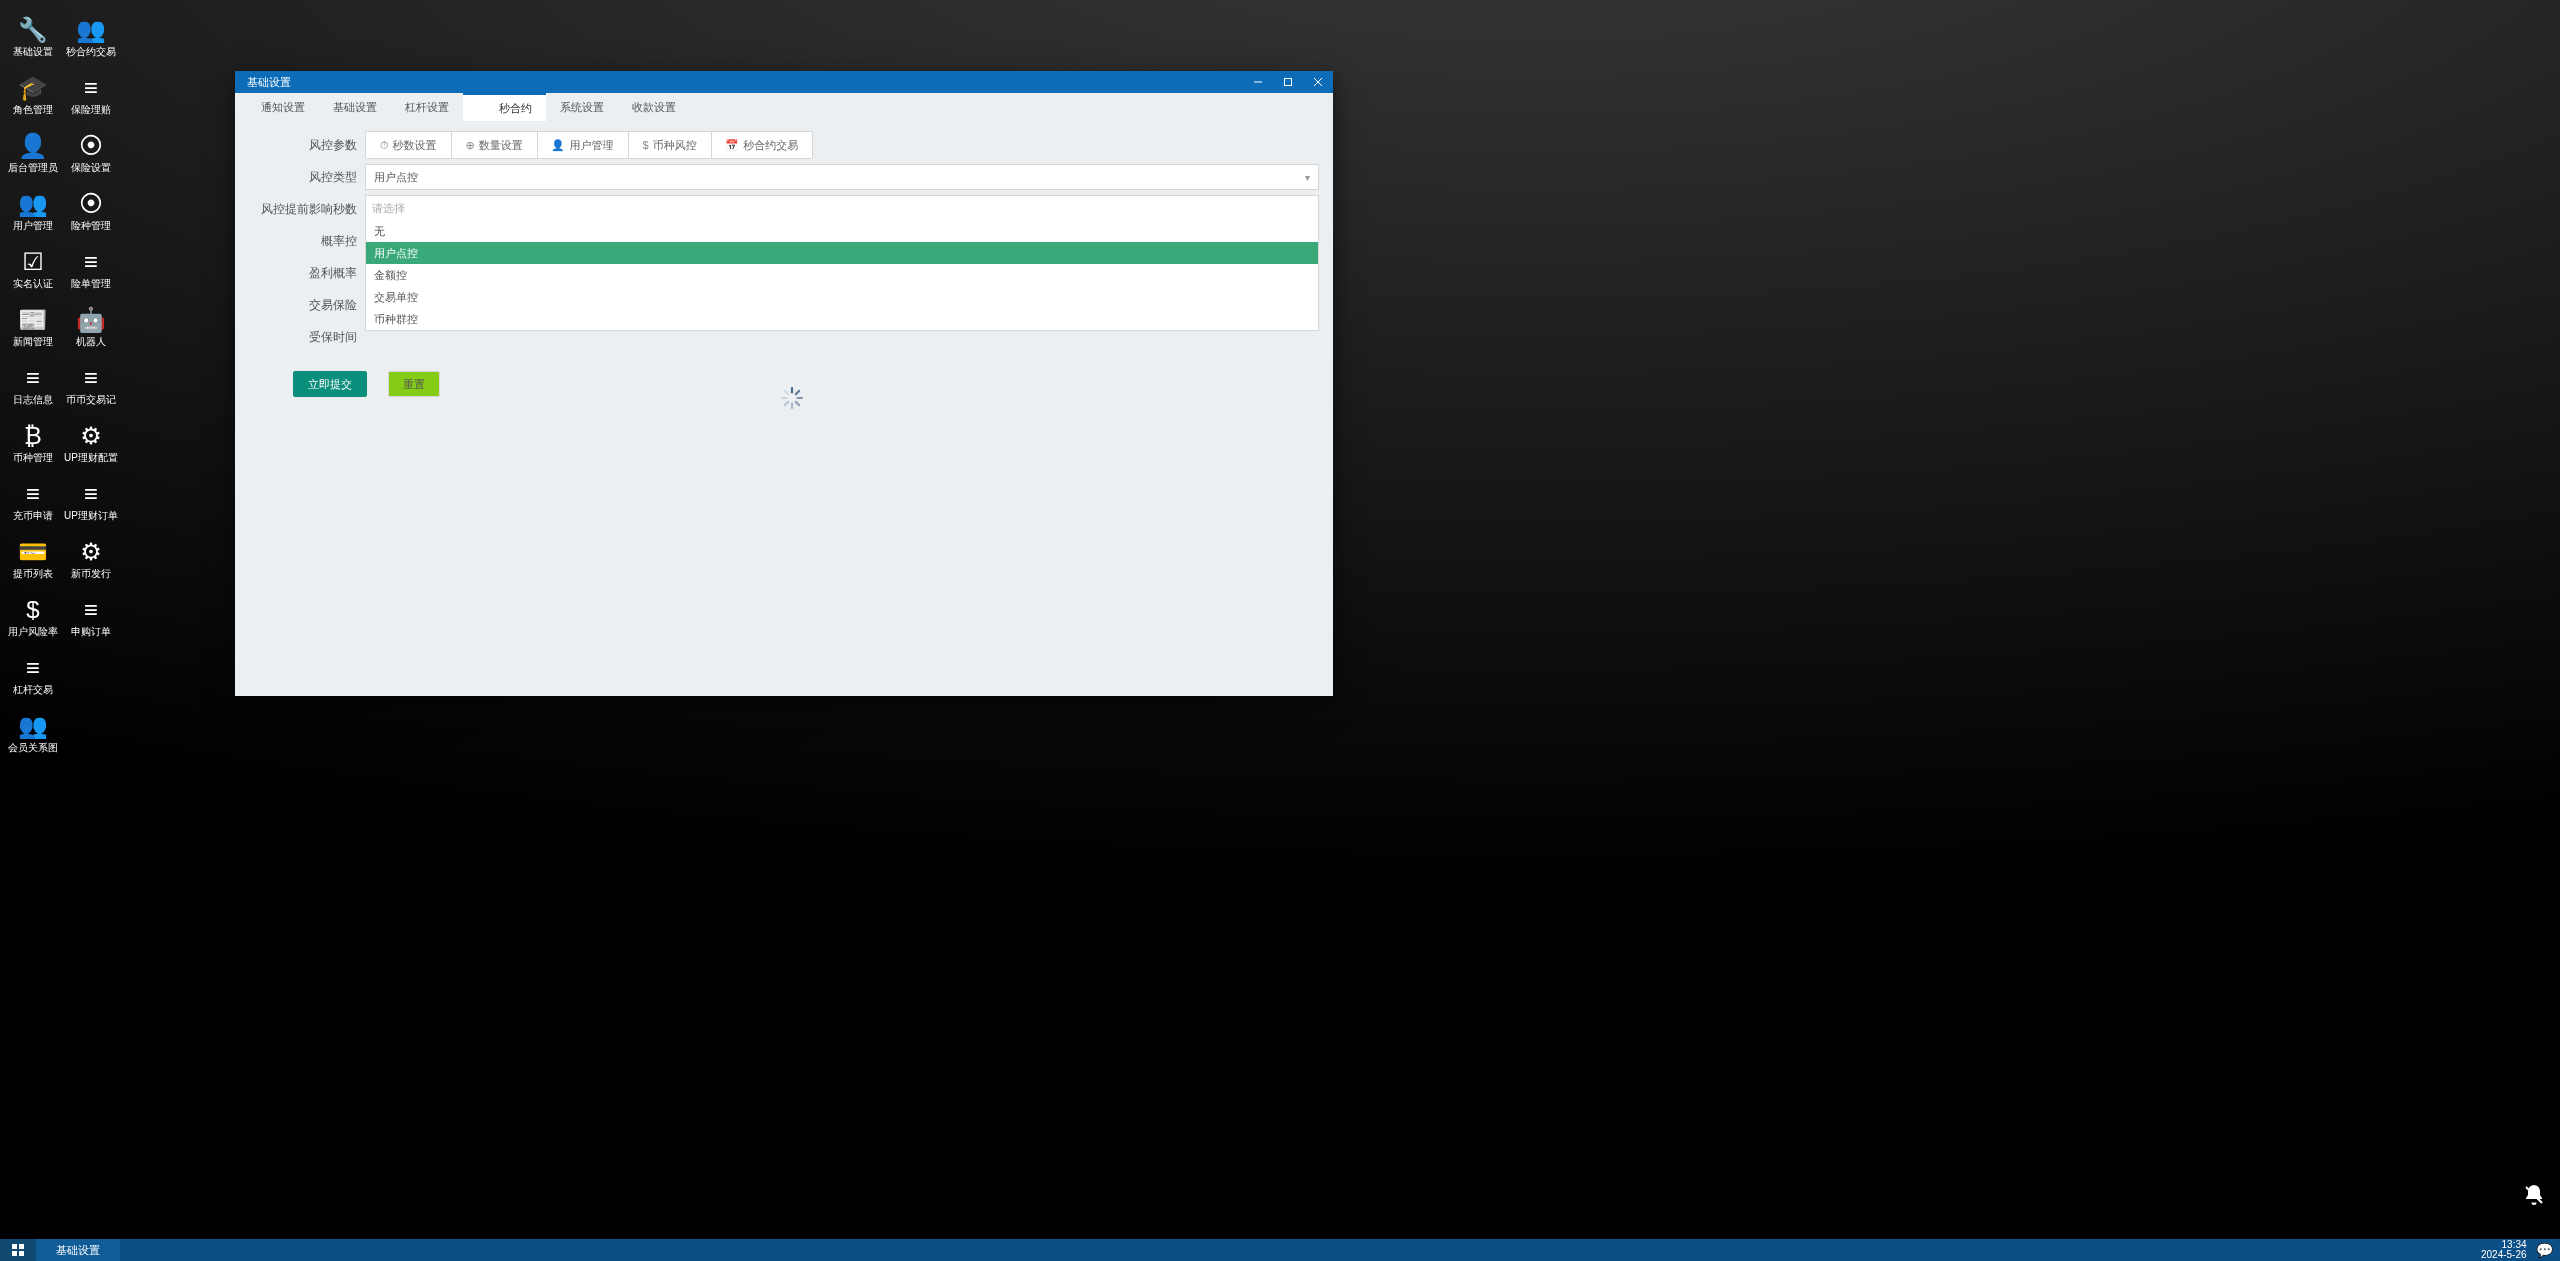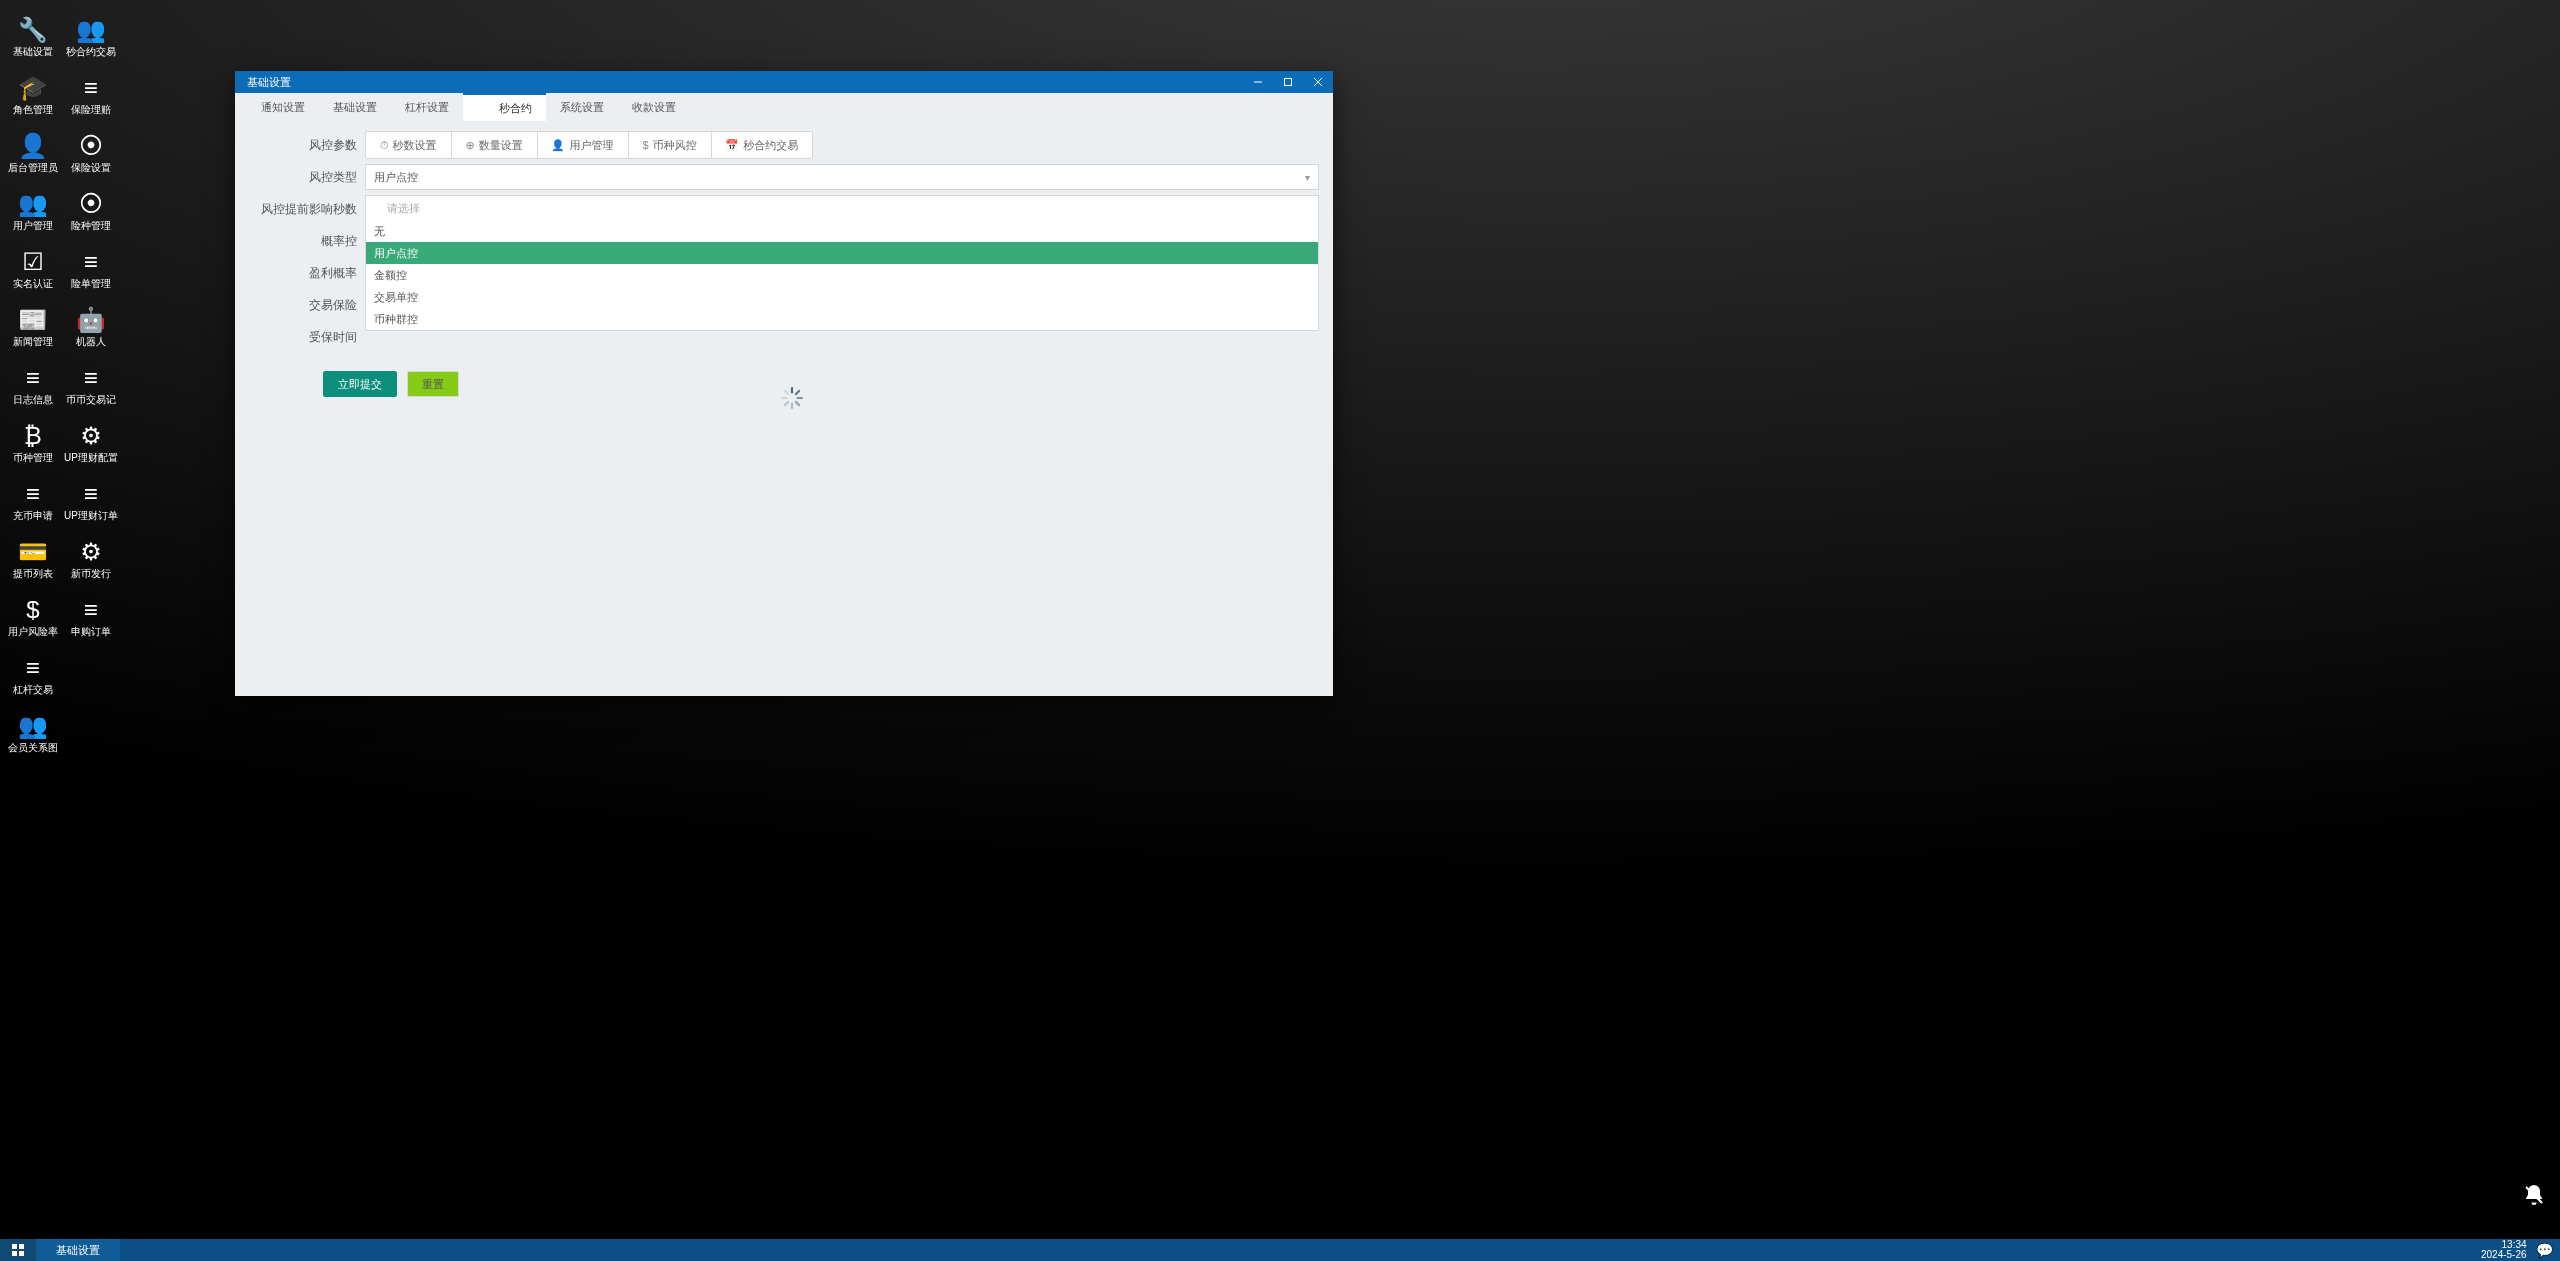--- a/index.html
+++ b/index.html
@@ -120,30 +120,30 @@
   .dropdown {
     position: absolute;
     left: 130px; right: 14px; top: 66px;
     background: #fff;
     border: 1px solid #d6d6d6;
     z-index: 50;
     font-size: 11px;
   }
   .dd-search {
     height: 24px; display: flex; align-items: center;
-    padding: 0 21px; color: #aaa; font-family: Liberation Mono, monospace;
+    padding: 0 6px; color: #aaa; font-family: Liberation Mono, monospace;
   }
   .dd-opt {
     height: 22px; display: flex; align-items: center;
     padding: 0 8px; color: #555; cursor: pointer;
   }
   .dd-opt.selected { background: #3aa97a; color: #fff; }
 
   
-  .btn-row { display: flex; gap: 10px; margin-left: 88px; margin-top: 18px; text-align: right; }
+  .btn-row { display: flex; gap: 21px; margin-left: 58px; margin-top: 18px; text-align: right; }
   .btn {
     height: 26px; padding: 0 14px; font-size: 11px;
     display: inline-flex; align-items: center; justify-content: center;
     border: 1px solid #d6d6d6; background: #84cc16; color: #555; cursor: pointer;
     border-radius: 2px;
   }
   .btn.primary { background: #0b8e7b; border-color: #0b8e7b; color: #fff; }
 
   
   .spinner {

